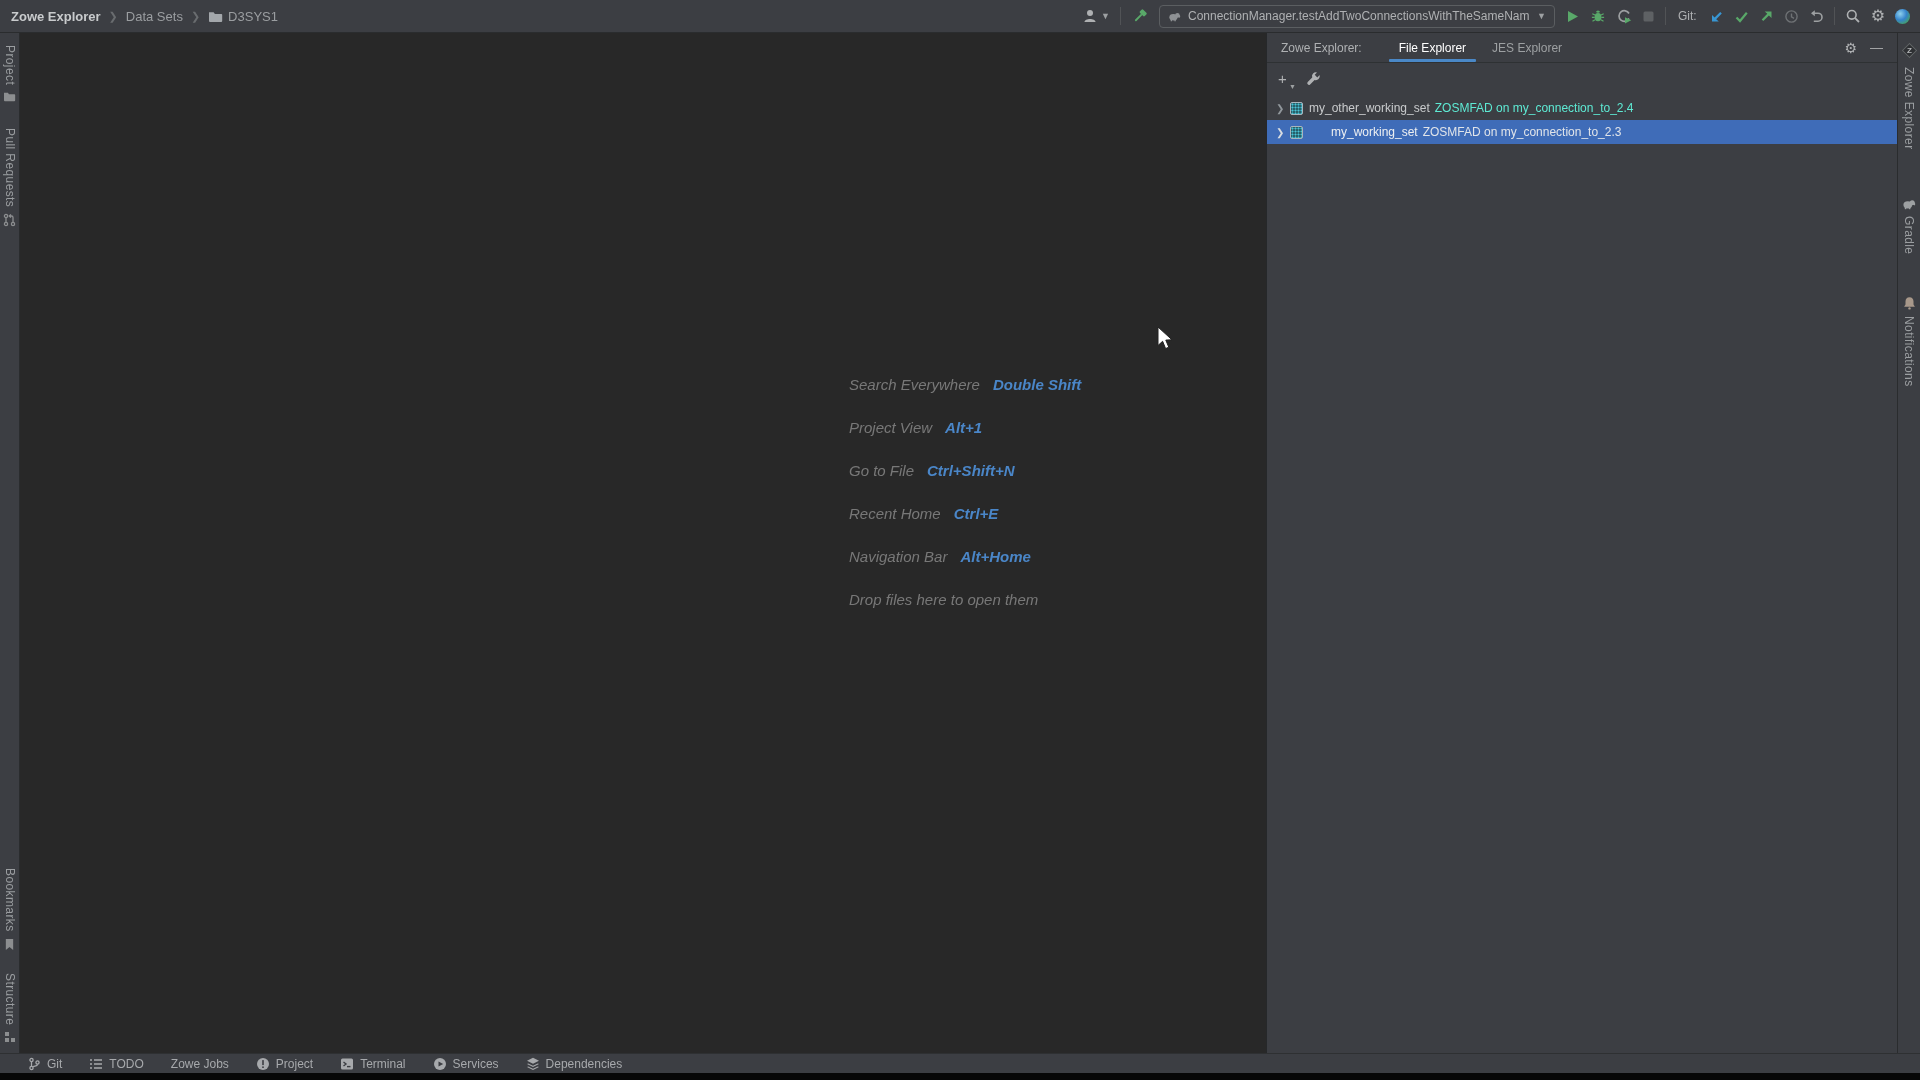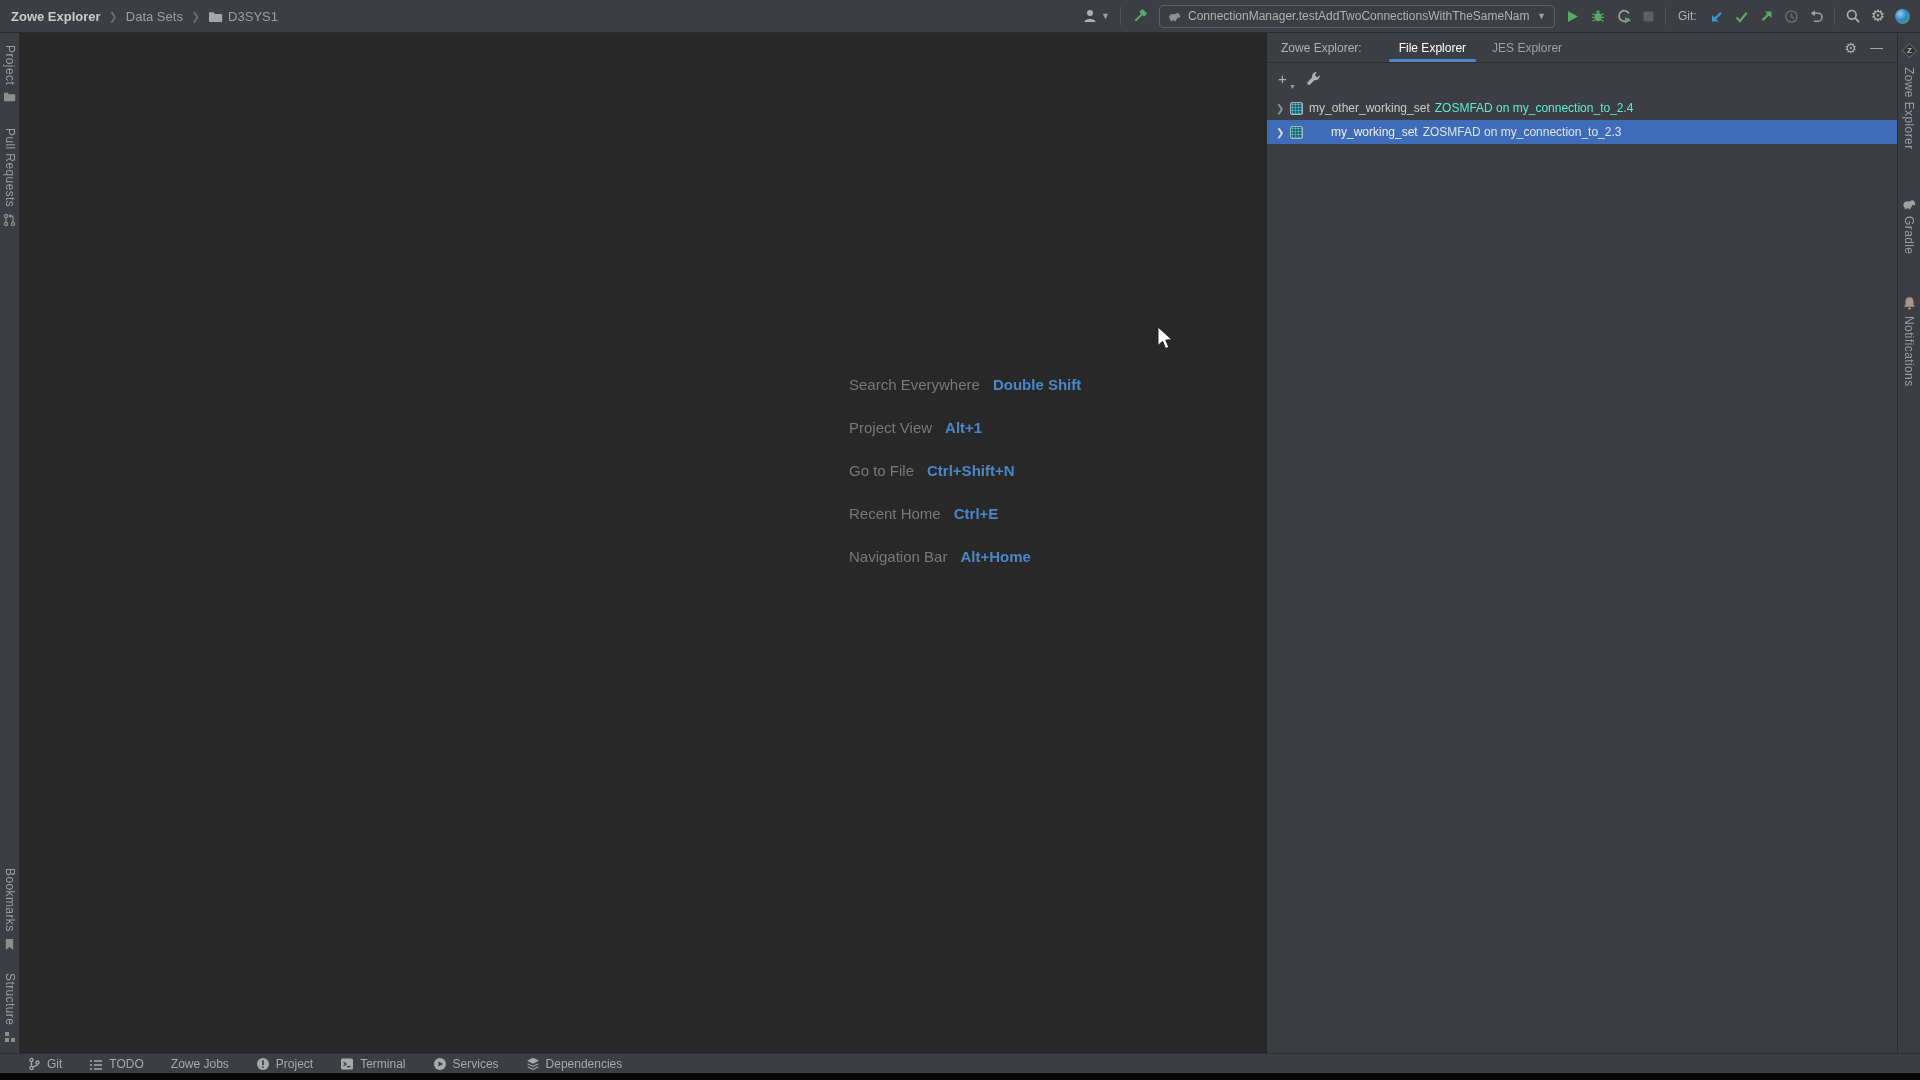--- a/index.html
+++ b/index.html
@@ -33,21 +33,21 @@
                  border-right:1px solid #2A2C2E; display:flex; flex-direction:column; align-items:center; }
   .right-stripe { position:absolute; left:1897px; top:33px; width:23px; height:1020px; background:#3C3E43;
                   border-left:1px solid #2A2C2E; display:flex; flex-direction:column; align-items:center; }
   .stripe-item { display:flex; flex-direction:column; align-items:center; gap:6px; cursor:pointer; }
   .vtext { writing-mode:vertical-rl; font-size:12px; color:#9B9EA1; letter-spacing:.4px; white-space:nowrap; }
   .z-diamond { width:11px; height:11px; background:#2E3033; border:1px solid #606366; transform:rotate(45deg);
                display:flex; align-items:center; justify-content:center; margin:4px 0 5px; }
   .z-diamond span { transform:rotate(-45deg); font-size:8px; font-weight:bold; color:#B6B8BA; }
 
   
-  .editor { position:absolute; left:20px; top:33px; width:1246px; height:1020px; background:#282828; }
+  .editor { position:absolute; left:20px; top:33px; width:1246px; height:1020px; background:#282828;font-style:italic; }
   .shortcuts { position:absolute; left:829px; top:330px; font-size:15px; }
   .shortcut-row { height:43px; display:flex; align-items:center; color:#787878; white-space:nowrap; }
   .keys { color:#4A86C8; font-weight:bold; margin-left:13px; }
   .cursor-arrow { position:absolute; left:1135px; top:293px; }
 
   
   .right-panel { position:absolute; left:1266px; top:33px; width:631px; height:1020px; background:#3C3E43;
                  border-left:1px solid #26282A; }
   .panel-header { height:30px; display:flex; align-items:stretch; border-bottom:1px solid #2E3133; padding-left:14px; }
   .panel-title { font-size:12px; color:#AFB1B3; margin-right:24px; align-self:center; }
@@ -75,21 +75,21 @@
              background-image:radial-gradient(#4AC4D8 0.9px, rgba(0,0,0,0) 1.1px); background-size:3px 3px; }
   .tree-name { color:#C9CBCD; font-weight:normal; }
   .tree-detail { color:#5eead4; margin-left:5px; }
   .tree-row.selected .tree-name { color:#EDEFF1;padding-left:22px; }
   .tree-row.selected .tree-detail { color:#E0E4E9; }
 
   
   .status-bar { position:absolute; left:0; top:1053px; width:1920px; height:20px; background:#3C3E43;
                 border-top:1px solid #2E3032; display:flex; align-items:center; padding-left:28px; gap:27px;
                 font-size:12px; color:#A7A9AC; }
-  .sb-item { display:flex; align-items:flex-end; gap:6px; cursor:pointer; }
+  .sb-item { display:flex; align-items:center; gap:6px; cursor:pointer; }
   .black-strip { position:absolute; left:0; top:1073px; width:1920px; height:7px; background:#070707; }
 </style>
 </head>
 <body>
 
 <div class="topbar">
   <div class="breadcrumb">
     <span class="root">Zowe Explorer</span>
     <span class="crumb-sep">❯</span>
     <span>Data Sets</span>
@@ -253,20 +253,23 @@
       <span class="keys">Ctrl+Shift+N</span>
     </div>
     <div class="shortcut-row">
       <span>Recent Home</span>
       <span class="keys">Ctrl+E</span>
     </div>
     <div class="shortcut-row">
       <span>Navigation Bar</span>
       <span class="keys">Alt+Home</span>
     </div>
+    <div class="shortcut-row">
+      <span>Drop files here to open them</span>
+    </div>
   </div>
   <span class="cursor-arrow">
     <svg width="20" height="26" viewBox="0 0 20 26">
         <path d="M3 1 L3 19.5 L7.6 15.3 L10.6 22.6 L13.8 21.2 L10.8 14.1 L17 13.8 Z" fill="#FFFFFF" stroke="#222222" stroke-width="1"></path>
       </svg>
   </span>
 </div>
 
 <div class="right-panel">
   <div class="panel-header">

